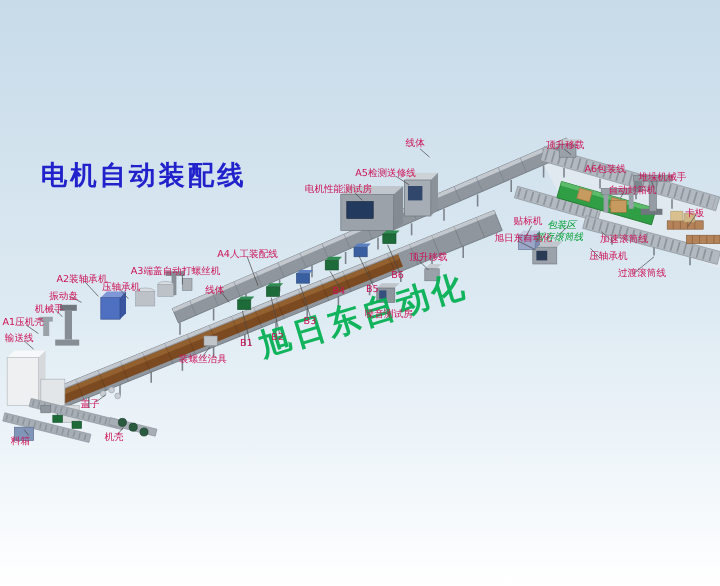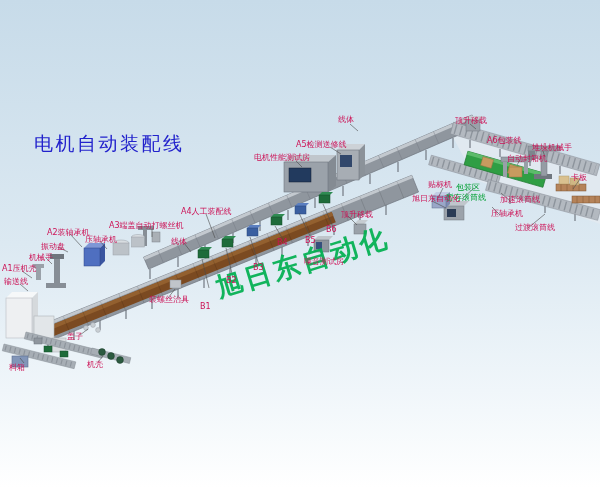--- a/index.html
+++ b/index.html
@@ -3,23 +3,23 @@
 <meta charset="utf-8">
 <style>
   * { margin:0; padding:0; box-sizing:border-box; }
   body { font-family:"DejaVu Sans","Liberation Sans",sans-serif; background:#ffffff; }
   .stage { position:relative; width:600px; height:488px; overflow:hidden; background:#ffffff; }
   .stage svg { position:absolute; left:0; top:0; }
   .lbl {
     position:absolute; font-size:8px; line-height:1.1; white-space:nowrap;
     color:var(--label,#cc1155); z-index:3;
   }
-  .lbl.green { color:var(--label-green,#00a033); }
+  .lbl.green { color:var(--label-green,#00a033);font-style:italic; }
   .title {
-    position:absolute; left:34px; top:131px; font-size:19px; font-weight:normal;
+    position:absolute; left:34px; top:131px; font-size:22px; font-weight:bold;
     letter-spacing:2.5px; color:var(--title,#2222cc); z-index:4;
   }
   .watermark {
     position:absolute; left:211px; top:272px; font-size:27px; font-weight:bold;
     letter-spacing:3px; color:var(--watermark,#00b050);
     transform:rotate(-17deg); transform-origin:0 0; z-index:2; opacity:0.92;
   }
 </style>
 </head>
 <body>
@@ -239,19 +239,19 @@
   <div class="lbl" style="left:109px;top:222px">A3端盖自动打螺丝机</div>
   <div class="lbl" style="left:47px;top:229px">A2装轴承机</div>
   <div class="lbl" style="left:85px;top:236px">压轴承机</div>
   <div class="lbl" style="left:41px;top:243px">振动盘</div>
   <div class="lbl" style="left:29px;top:254px">机械手</div>
   <div class="lbl" style="left:2px;top:265px">A1压机壳</div>
   <div class="lbl" style="left:4px;top:278px">输送线</div>
   <div class="lbl" style="left:304px;top:258px">噪音测试房</div>
   <div class="lbl" style="left:253px;top:264px">B3</div>
   <div class="lbl" style="left:226px;top:277px">B2</div>
-  <div class="lbl" style="left:200px;top:303px">B1</div>
+  <div class="lbl" style="left:200px;top:282px">B1</div>
   <div class="lbl" style="left:149px;top:296px">装螺丝治具</div>
   <div class="lbl" style="left:67px;top:333px">盖子</div>
   <div class="lbl" style="left:87px;top:361px">机壳</div>
   <div class="lbl" style="left:9px;top:364px">料箱</div>
 
 </div>
 
 </body></html>

